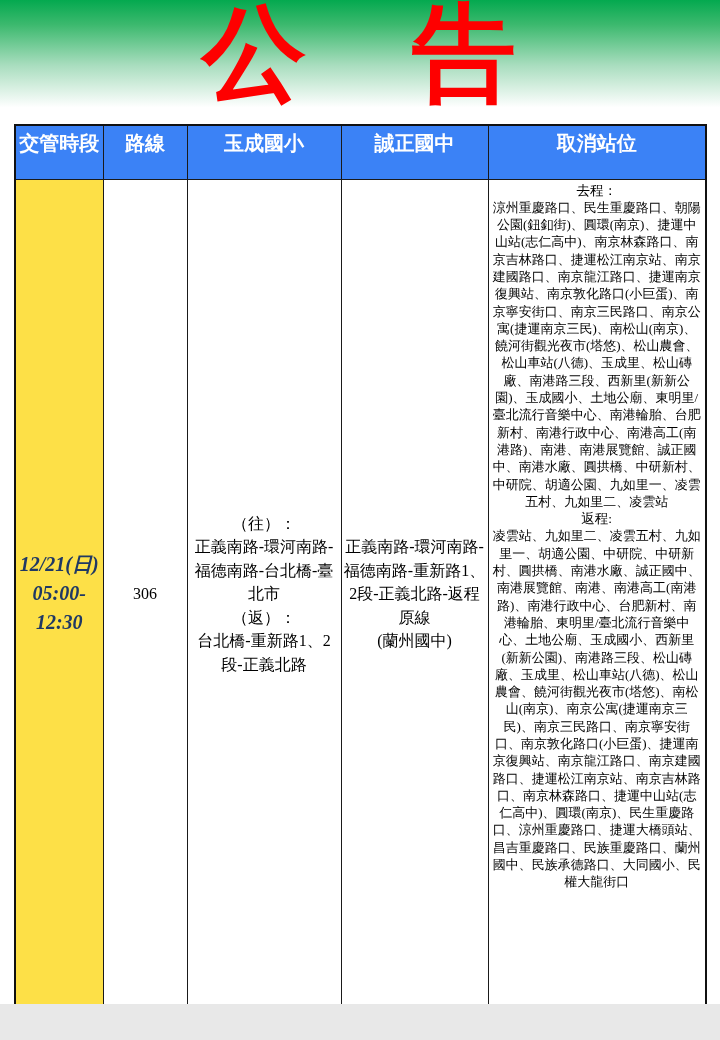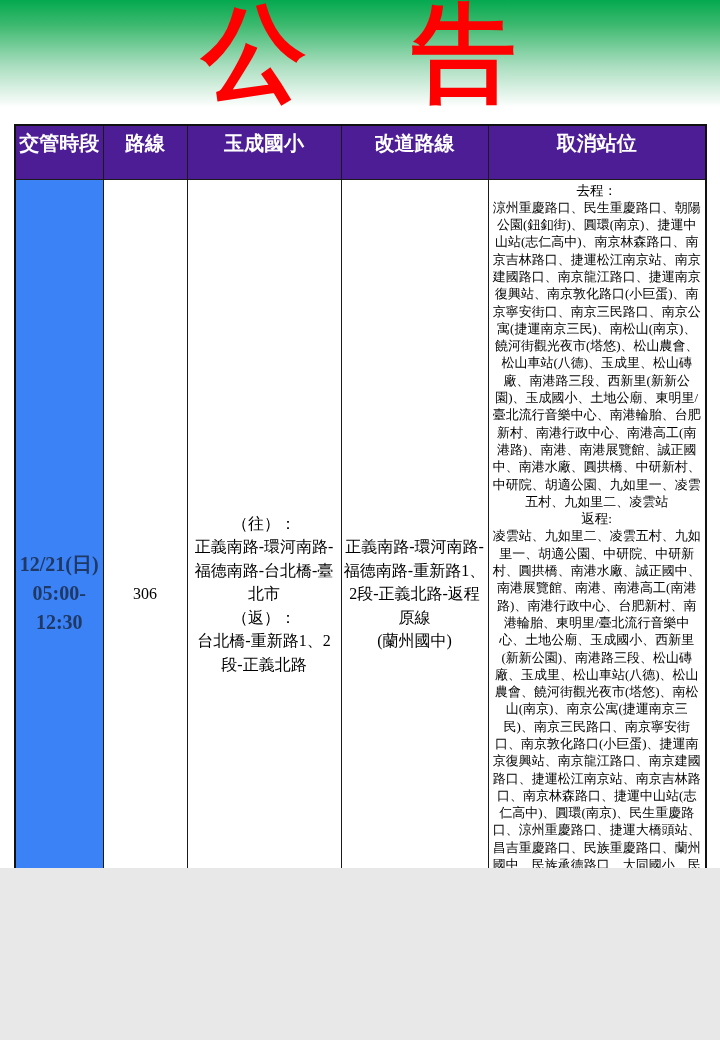--- a/index.html
+++ b/index.html
@@ -1,18 +1,18 @@
 <!DOCTYPE html>
 <html><head>
 <meta charset="utf-8">
 <style>
   * { margin:0; padding:0; box-sizing:border-box; }
   html,body { background:#e8e8e8; }
   .page {
-    position:relative; width:720px; height:868px;
+    position:relative; width:720px; height:1004px;
     background:#ffffff; overflow:hidden; margin:0 auto;
     font-family:"Liberation Serif", serif;
   }
   .top-band {
     position:absolute; top:0; left:0; width:720px; height:112px;
     background:linear-gradient(to bottom, #04a94f 0%, #3cb96e 22%, #a8ddbe 58%, #ffffff 96%);
   }
   .bottom-band {
     position:absolute; top:1008px; left:0; width:720px; height:32px;
     background:linear-gradient(to bottom, #94d7ad 0%, #4cbd77 55%, #1ea853 100%);
@@ -28,31 +28,32 @@
   }
   table.notice {
     position:absolute; top:124px; left:14px;
     width:691px; border-collapse:collapse; table-layout:fixed;
   }
   table.notice, table.notice th, table.notice td {
     border:1px solid #1a1a1a;
   }
   table.notice { border:2px solid #111111; }
   th {
-    background:#4c1d95; color:#ffffff;
+    background:#3b82f6; color:#ffffff;
     font-size:20px; font-weight:bold; line-height:26px;
     vertical-align:top; padding-top:4px; text-align:center;
     height:54px;
   }
   td { vertical-align:middle; text-align:center; color:#000000; background:#ffffff; }
   tr.data-row { height:830px; }
   td.cell-period {
-    background:#3b82f6; color:#1f3864;
+    background:#fde047; color:#1f3864;
     font-weight:bold; font-size:20px; line-height:29px;
     white-space:pre-line;
+    font-style:italic;
   }
   td.cell-route { font-size:16px; }
   td.cell-original, td.cell-detour {
     font-size:16px; line-height:23.5px; white-space:pre-line; padding:0 2px;
   }
   td.cell-cancelled {
     vertical-align:top; font-size:13px; line-height:17.3px;
     padding:2px 3px; overflow:hidden;
   }
   .stops-label { font-size:13.5px; }
@@ -79,21 +80,21 @@
       <col style="width:84px">
       <col style="width:154px">
       <col style="width:147px">
       <col style="width:218px">
     </colgroup>
     <tbody>
         <tr>
       <th>交管時段</th>
       <th>路線</th>
       <th>玉成國小</th>
-      <th>改道路線</th>
+      <th>誠正國中</th>
       <th>取消站位</th>
     </tr>
     <tr class="data-row">
       <td class="cell-period">12/21(日)
 05:00-
 12:30</td>
       <td class="cell-route">306</td>
       <td class="cell-original">（往）：
 正義南路-環河南路-福德南路-台北橋-臺北市
 （返）：

